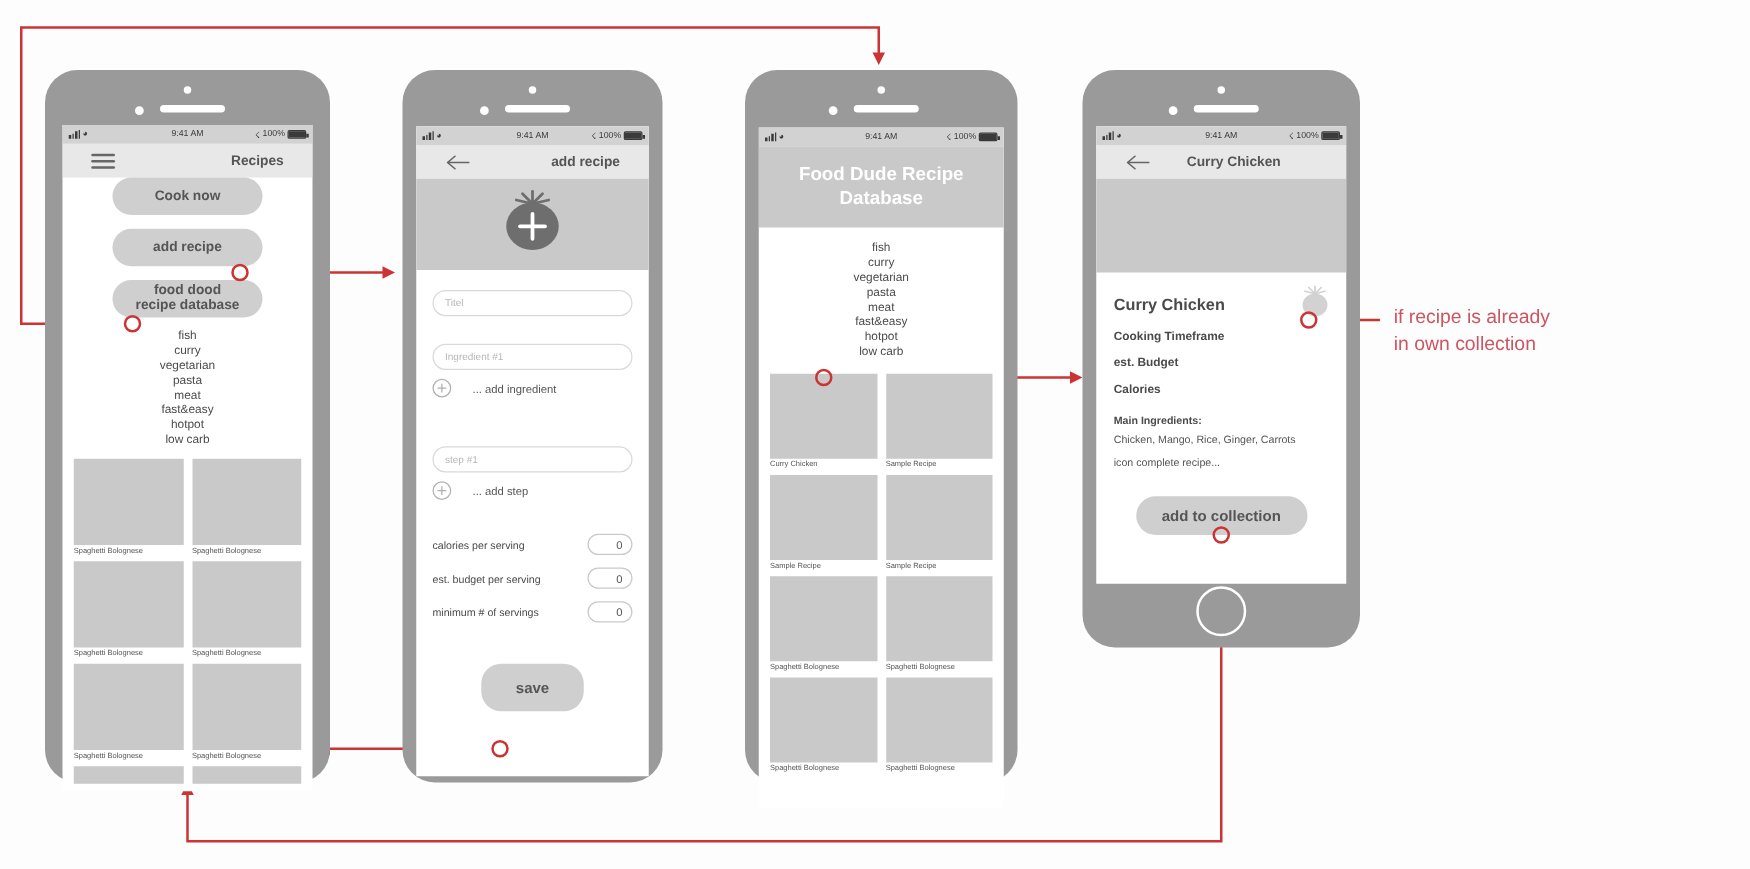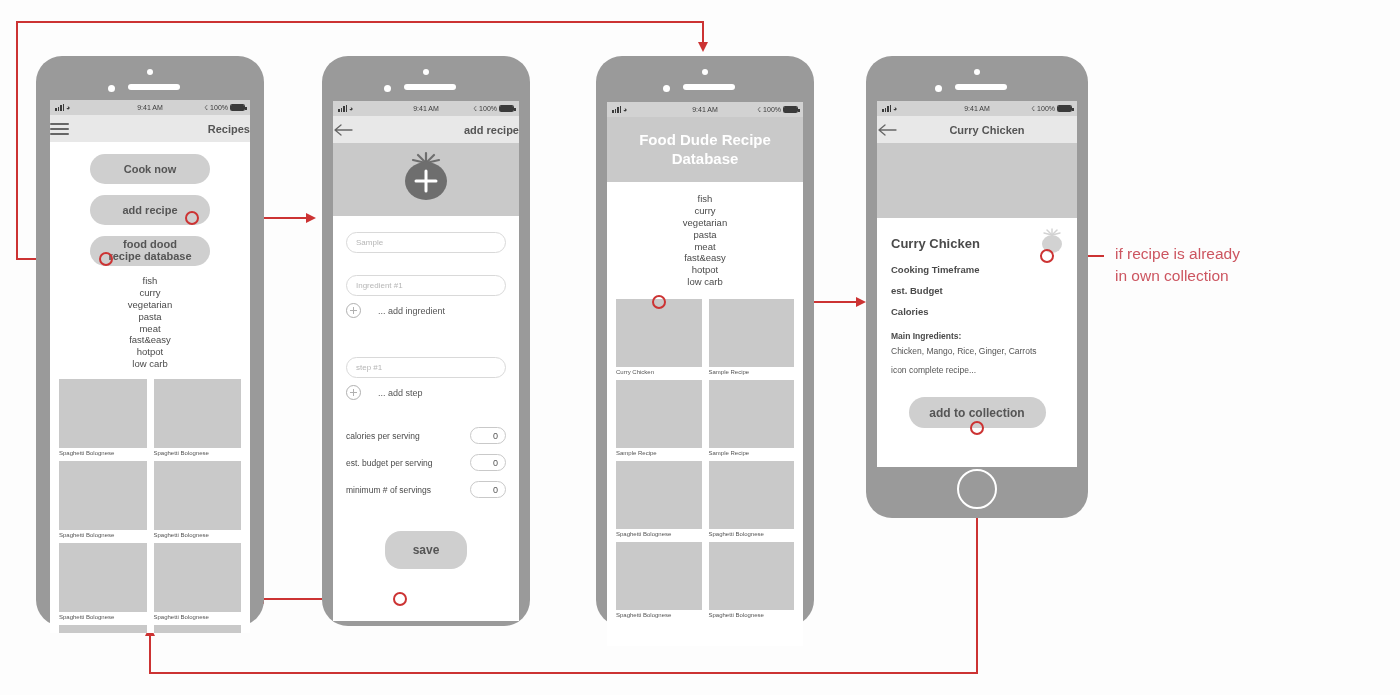--- a/index.html
+++ b/index.html
@@ -67,21 +67,21 @@
   .bars i:nth-child(1){height:3px} .bars i:nth-child(2){height:4.5px}
   .bars i:nth-child(3){height:6px} .bars i:nth-child(4){height:7px}
   .batt {
     width: 15px; height: 7px; border: 1px solid #3a3a3a; border-radius: 1.5px;
     position: relative; background: #3a3a3a; background-clip: content-box;
   }
   .batt::after { content:""; position:absolute; right:-2.5px; top:2px; width:1.5px; height:3px; background:#3a3a3a; }
 
   .navbar {
     height: 27px; background: #e8e8e8;
-    display: flex; align-items: center; padding: 0 0;
+    display: flex; align-items: center; padding: 0 23px;
     font-size: 11px; font-weight: bold; color: #555;
   }
   .navbar .nav-title { margin-left: auto; }
   .navbar .nav-title.center { margin: 0 auto; }
   .hamburger { display: flex; flex-direction: column; gap: 3px; width: 19px; cursor: pointer; }
   .hamburger span { height: 2px; background: #666; border-radius: 1px; display: block; }
   .backarrow { width: 20px; height: 14px; position: relative; }
   .backarrow svg { display: block; }
 
   
@@ -200,21 +200,21 @@
       </span>
     </div>
     <div class="navbar">
       <div class="hamburger">
           <span></span>
           <span></span>
           <span></span>
         </div>
       <div class="nav-title">Recipes</div>
     </div>
-    <div style="padding:12px 0 0 0;">
+    <div style="padding:0 0 0 0;">
       <div class="pill" style="width:120px; height:30px; margin:0 auto 11px; font-size:11px;">Cook now</div>
       <div class="pill" style="width:120px; height:30px; margin:0 auto 11px; font-size:11px;">add recipe</div>
       <div class="pill" style="width:120px; height:30px; margin:0 auto 9px; font-size:11px; flex-direction:column; line-height:1.05;">
         <span>food dood</span>
         <span>recipe database</span>
       </div>
       <div class="tagrow">
         <div class="tagcol">
           <div>fish</div>
           <div>curry</div>
@@ -311,21 +311,21 @@
           </g>
           <ellipse cx="22" cy="30" rx="21" ry="19" fill="#6e6e6e"></ellipse>
           <g stroke="#ffffff" stroke-width="3" stroke-linecap="round">
             <line x1="12" y1="30" x2="32" y2="30"></line>
               <line x1="22" y1="20" x2="22" y2="40"></line>
           </g>
         </svg>
       </div>
     </div>
     <div style="padding:16px 13px 0;">
-      <div class="field">Sample</div>
+      <div class="field">Titel</div>
       <div style="height:22px;"></div>
       <div class="field">Ingredient #1</div>
       <div class="addrow" style="margin-top:7px;">
         <span class="circleplus"></span>
         <span>... add ingredient</span>
       </div>
       <div style="height:39px;"></div>
       <div class="field">step #1</div>
       <div class="addrow" style="margin-top:7px;">
         <span class="circleplus"></span>

